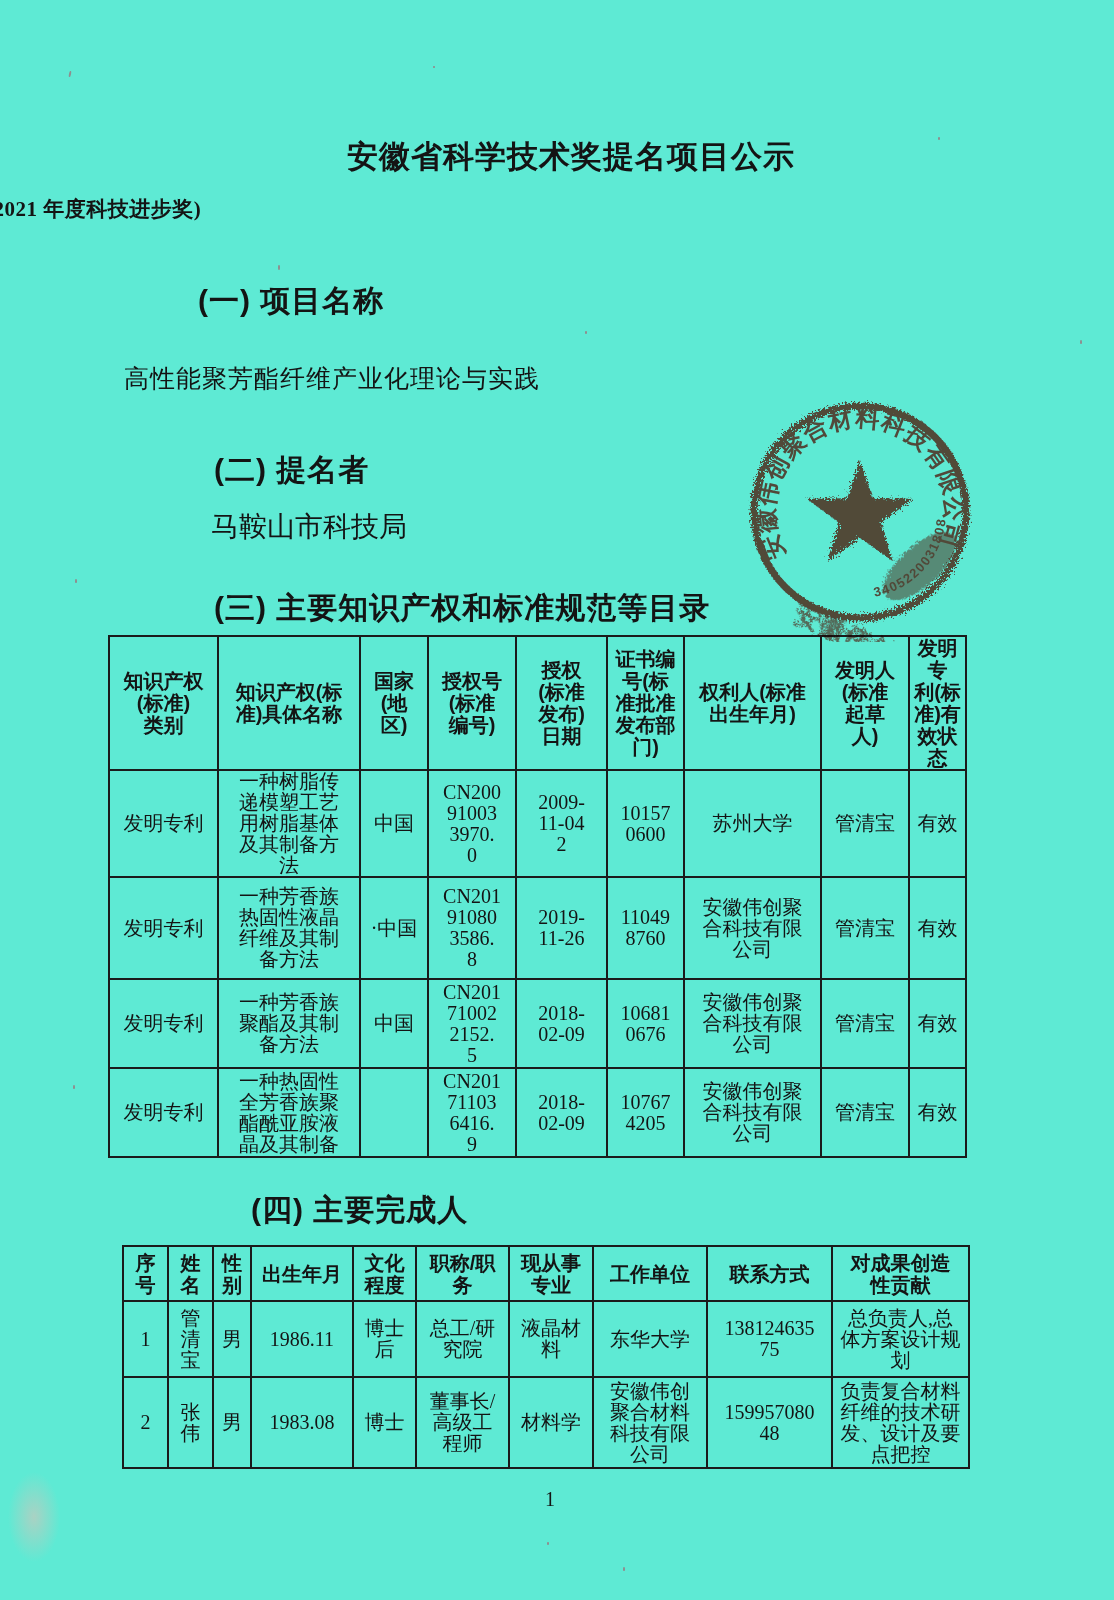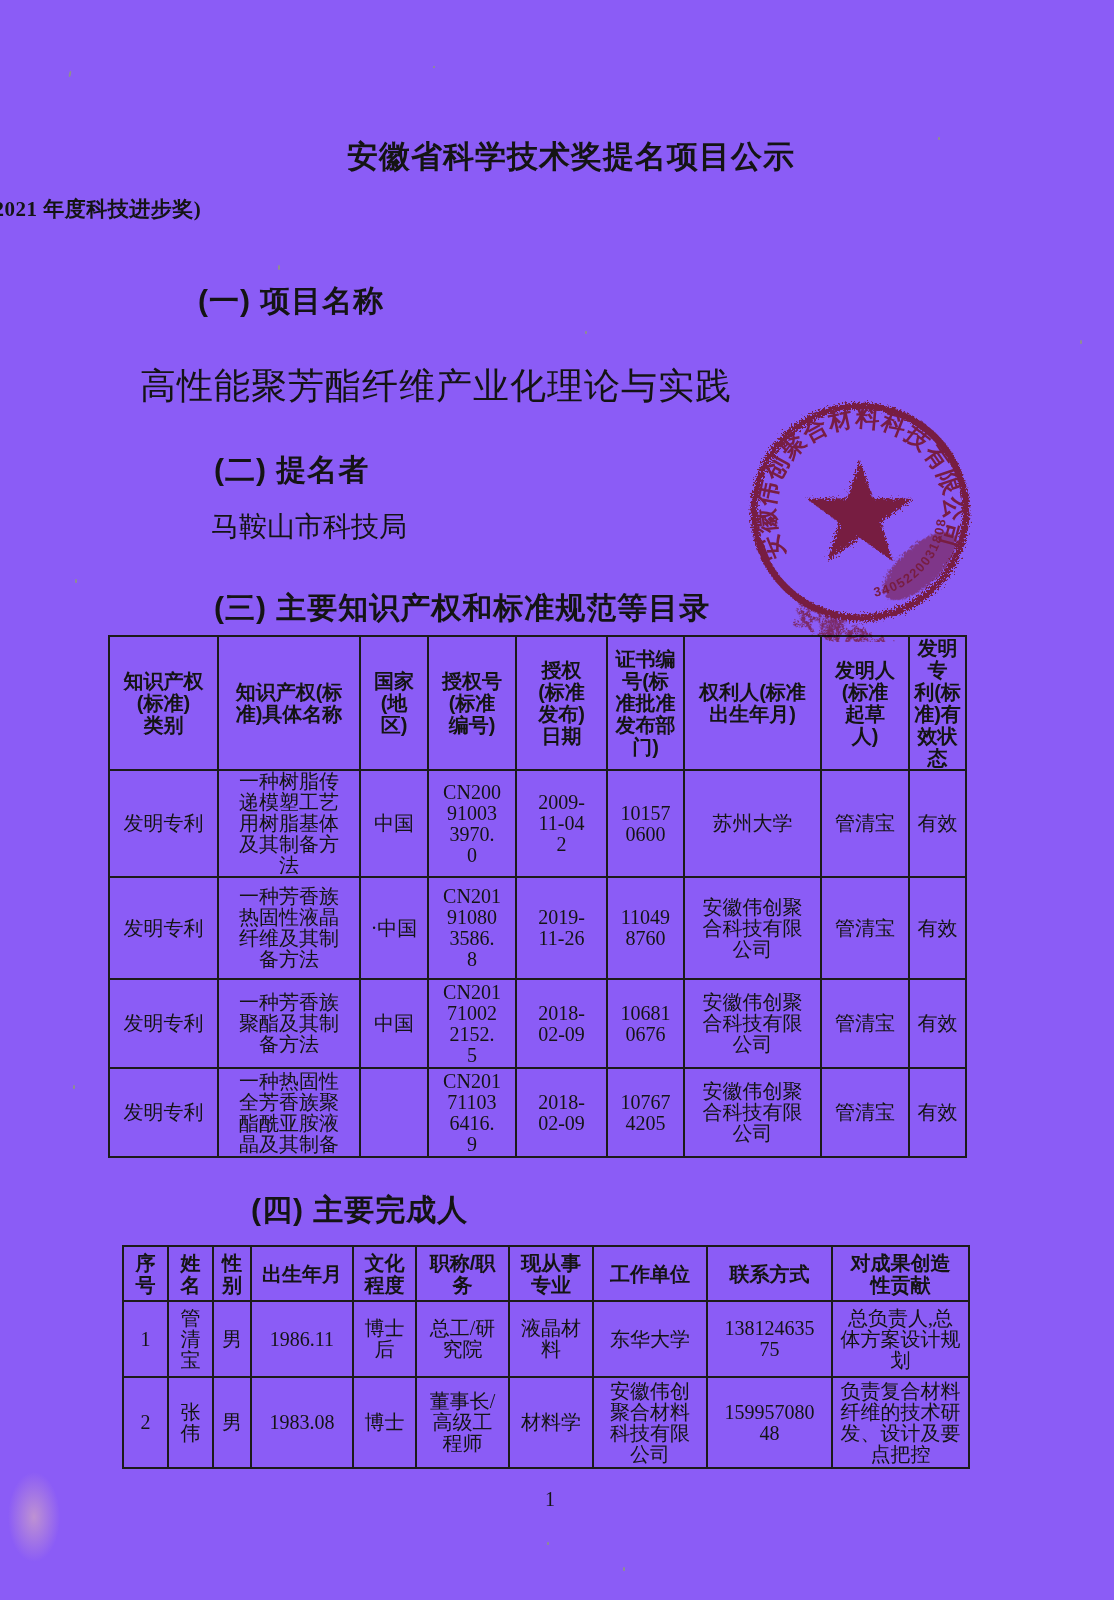--- a/index.html
+++ b/index.html
@@ -1,38 +1,38 @@
 <!DOCTYPE html>
 <html><head>
 <meta charset="utf-8">
 <style>
   html,body { margin:0; padding:0; background:#e8e8e8; }
   .page {
     position:relative; width:1114px; height:1600px; margin:0 auto;
-    background:#8b5cf6; overflow:hidden;
+    background:#5eead4; overflow:hidden;
     font-family:"Liberation Serif", serif; color:#141414;
   }
   .abs { position:absolute; }
   .doc-title {
     top:136px; left:0; width:100%; text-align:center; text-indent:28px;
     font-family:"Liberation Sans", sans-serif; font-weight:700; font-size:31px; letter-spacing:1px;
   }
   .doc-subtitle {
     top:195px; left:0; width:100%; text-indent:-14px;
     font-weight:700; font-size:21px; letter-spacing:0.5px;
   }
   .sec-heading {
     font-family:"Liberation Sans", sans-serif; font-weight:700; font-size:30px; letter-spacing:1px;
     white-space:nowrap;
   }
   #sec1 { left:198px; top:281px; }
   #sec2 { left:214px; top:450px; }
   #sec3 { left:214px; top:588px; }
   #sec4 { left:214px; top:1190px;margin-left:37px; }
-  .project-name { left:140px; top:362px; font-size:36px; letter-spacing:1px; white-space:nowrap; }
+  .project-name { left:124px; top:362px; font-size:25px; letter-spacing:1px; white-space:nowrap; }
   .nominator   { left:211px; top:508px; font-size:28px; white-space:nowrap; }
   .page-number { left:0; top:1488px; width:1100px; text-align:center; font-size:20px; }
 
   table { position:absolute; border-collapse:collapse; table-layout:fixed; }
   td {
     border:2px solid #1b1b1b; text-align:center; vertical-align:middle;
     white-space:pre-line; padding:0 2px; overflow:hidden;
     font-size:20px; line-height:21px;
   }
   td.th { font-family:"Liberation Sans", sans-serif; font-weight:700; line-height:22px; }

